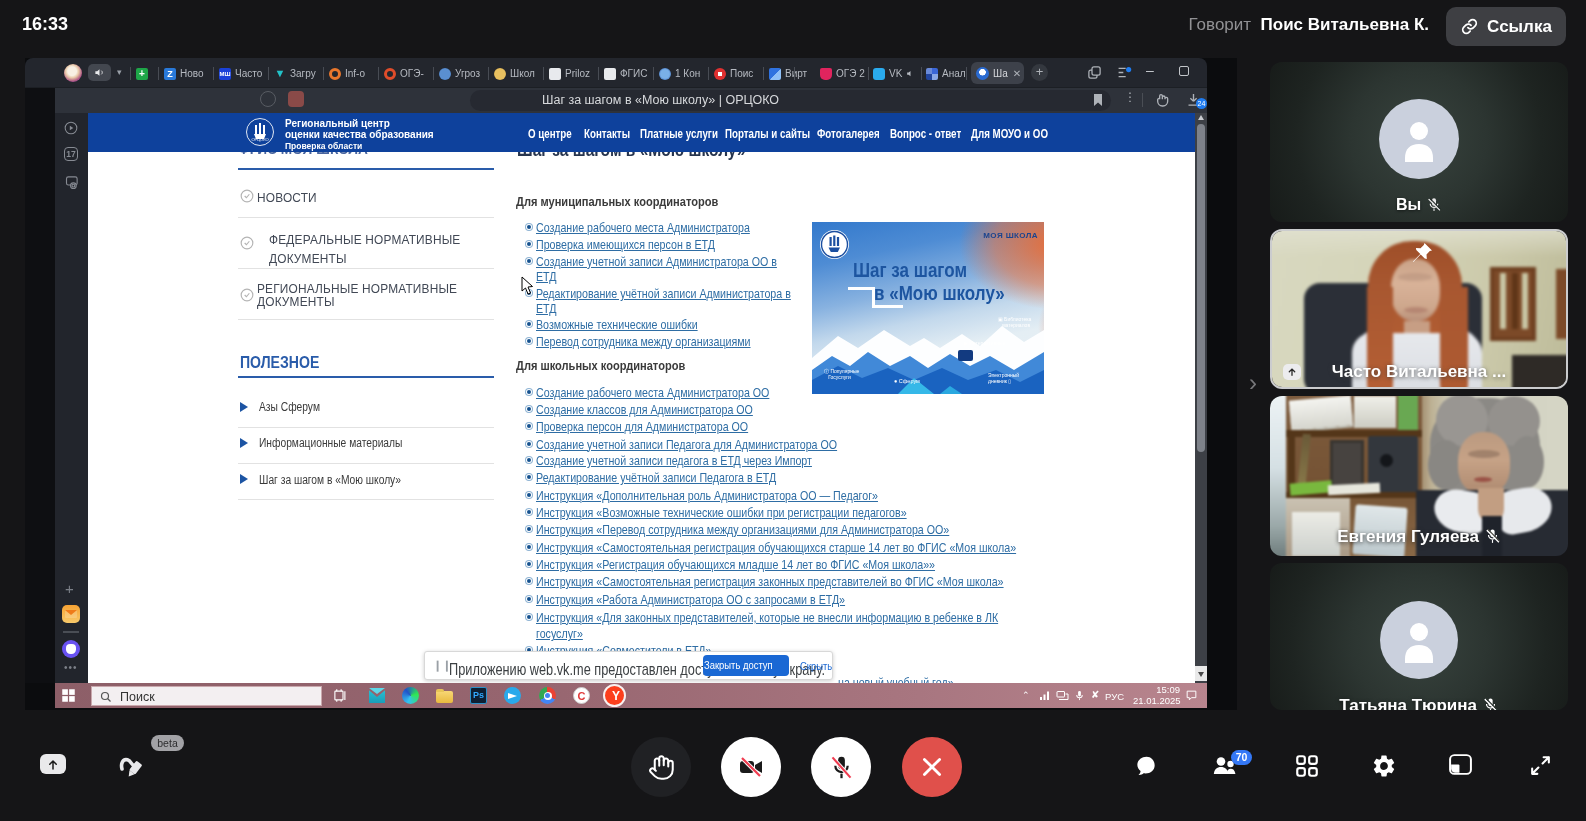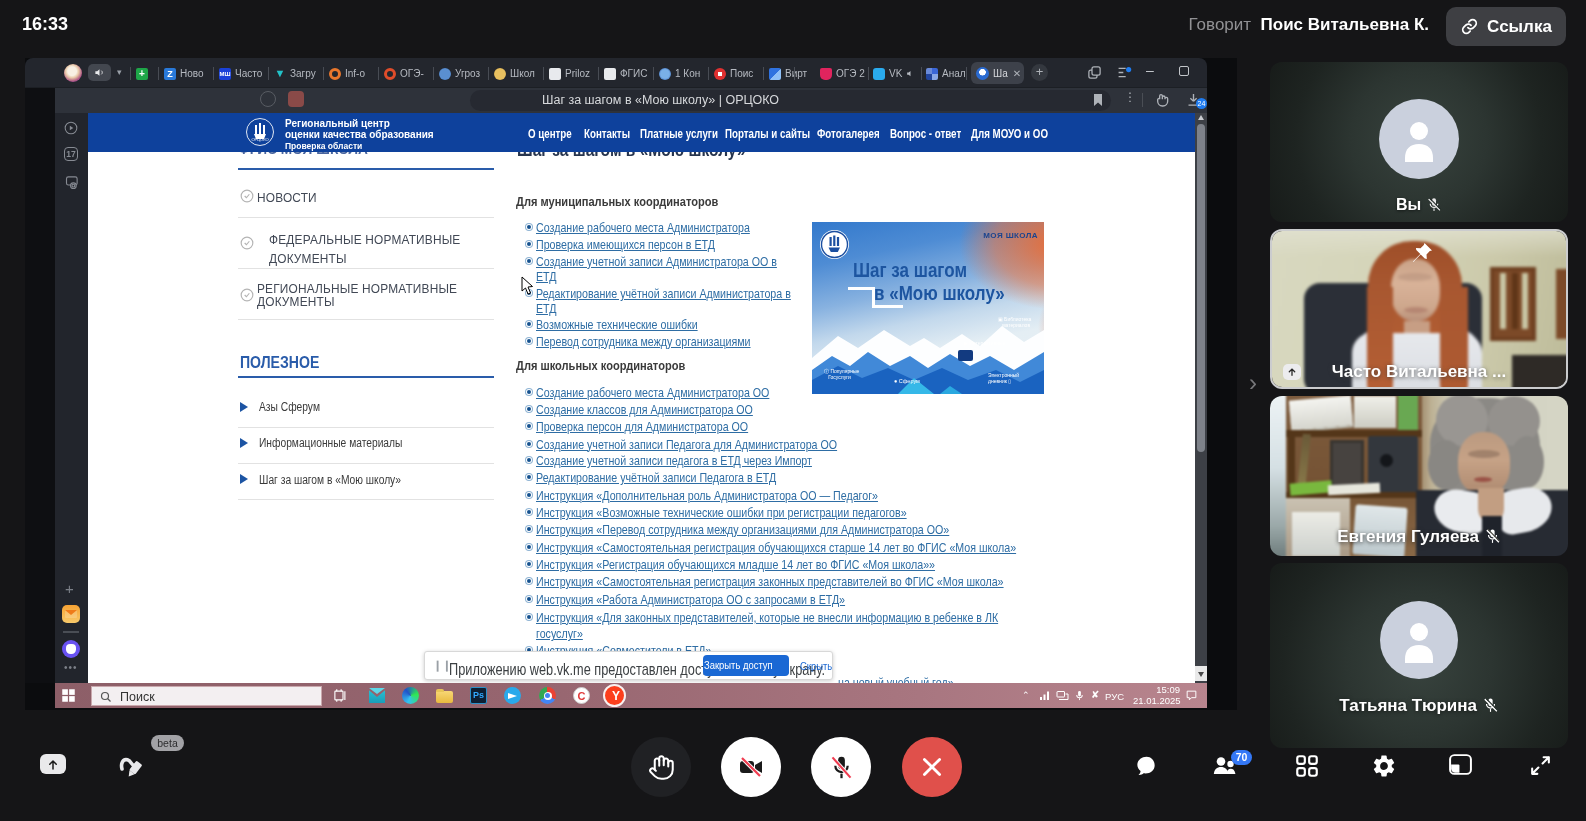--- a/index.html
+++ b/index.html
@@ -464,21 +464,21 @@
       <div class="abs" style="left:216px;top:124px;width:20px;height:44px;background:#1f232b"></div>
     </div>
     <div class="abs" style="left:0;top:131px;width:100%;text-align:center;color:#fff;font-weight:bold;font-size:17px;text-shadow:0 1px 4px rgba(40,40,40,.9)">Евгения Гуляева <svg width="17" height="17" viewBox="0 0 24 24" fill="#fff" style="vertical-align:-3px">
           <rect x="9" y="2" width="6" height="11" rx="3"></rect>
           <path d="M5.5 10a6.5 6.5 0 0 0 13 0h-1.8a4.7 4.7 0 0 1-9.4 0z"></path>
           <rect x="11.2" y="17" width="1.6" height="4"></rect>
           <path d="M4 3l17 17" stroke="#fff" stroke-width="2"></path>
           <path d="M5.4 1.8l17 17" stroke="#4a4a44" stroke-width="1.6"></path>
         </svg></div>
   </div>
-  <div class="tile" id="t4" style="top:563px;height:185px;background:radial-gradient(circle at 50% 55%,#38433e 0%,#2c3531 40%,#1e2421 75%,#171b19 100%)">
+  <div class="tile" id="t4" style="top:563px;height:147px;background:radial-gradient(circle at 50% 55%,#38433e 0%,#2c3531 40%,#1e2421 75%,#171b19 100%)">
     <div class="avat" style="left:110px;top:38px;width:78px;height:78px"></div>
     <svg class="abs" style="left:129px;top:56px" width="40" height="44" viewBox="0 0 40 44" fill="#fff">
         <circle cx="20" cy="13" r="9"></circle>
         <path d="M6 40c0-9 5-14 14-14s14 5 14 14v4H6z"></path>
       </svg>
     <div class="abs" style="left:0;top:133px;width:100%;text-align:center;color:#fff;font-weight:bold;font-size:17px;text-shadow:0 1px 4px rgba(0,0,0,.6)">Татьяна Тюрина <svg width="17" height="17" viewBox="0 0 24 24" fill="#fff" style="vertical-align:-3px">
           <rect x="9" y="2" width="6" height="11" rx="3"></rect>
           <path d="M5.5 10a6.5 6.5 0 0 0 13 0h-1.8a4.7 4.7 0 0 1-9.4 0z"></path>
           <rect x="11.2" y="17" width="1.6" height="4"></rect>
           <path d="M4 3l17 17" stroke="#fff" stroke-width="2"></path>

